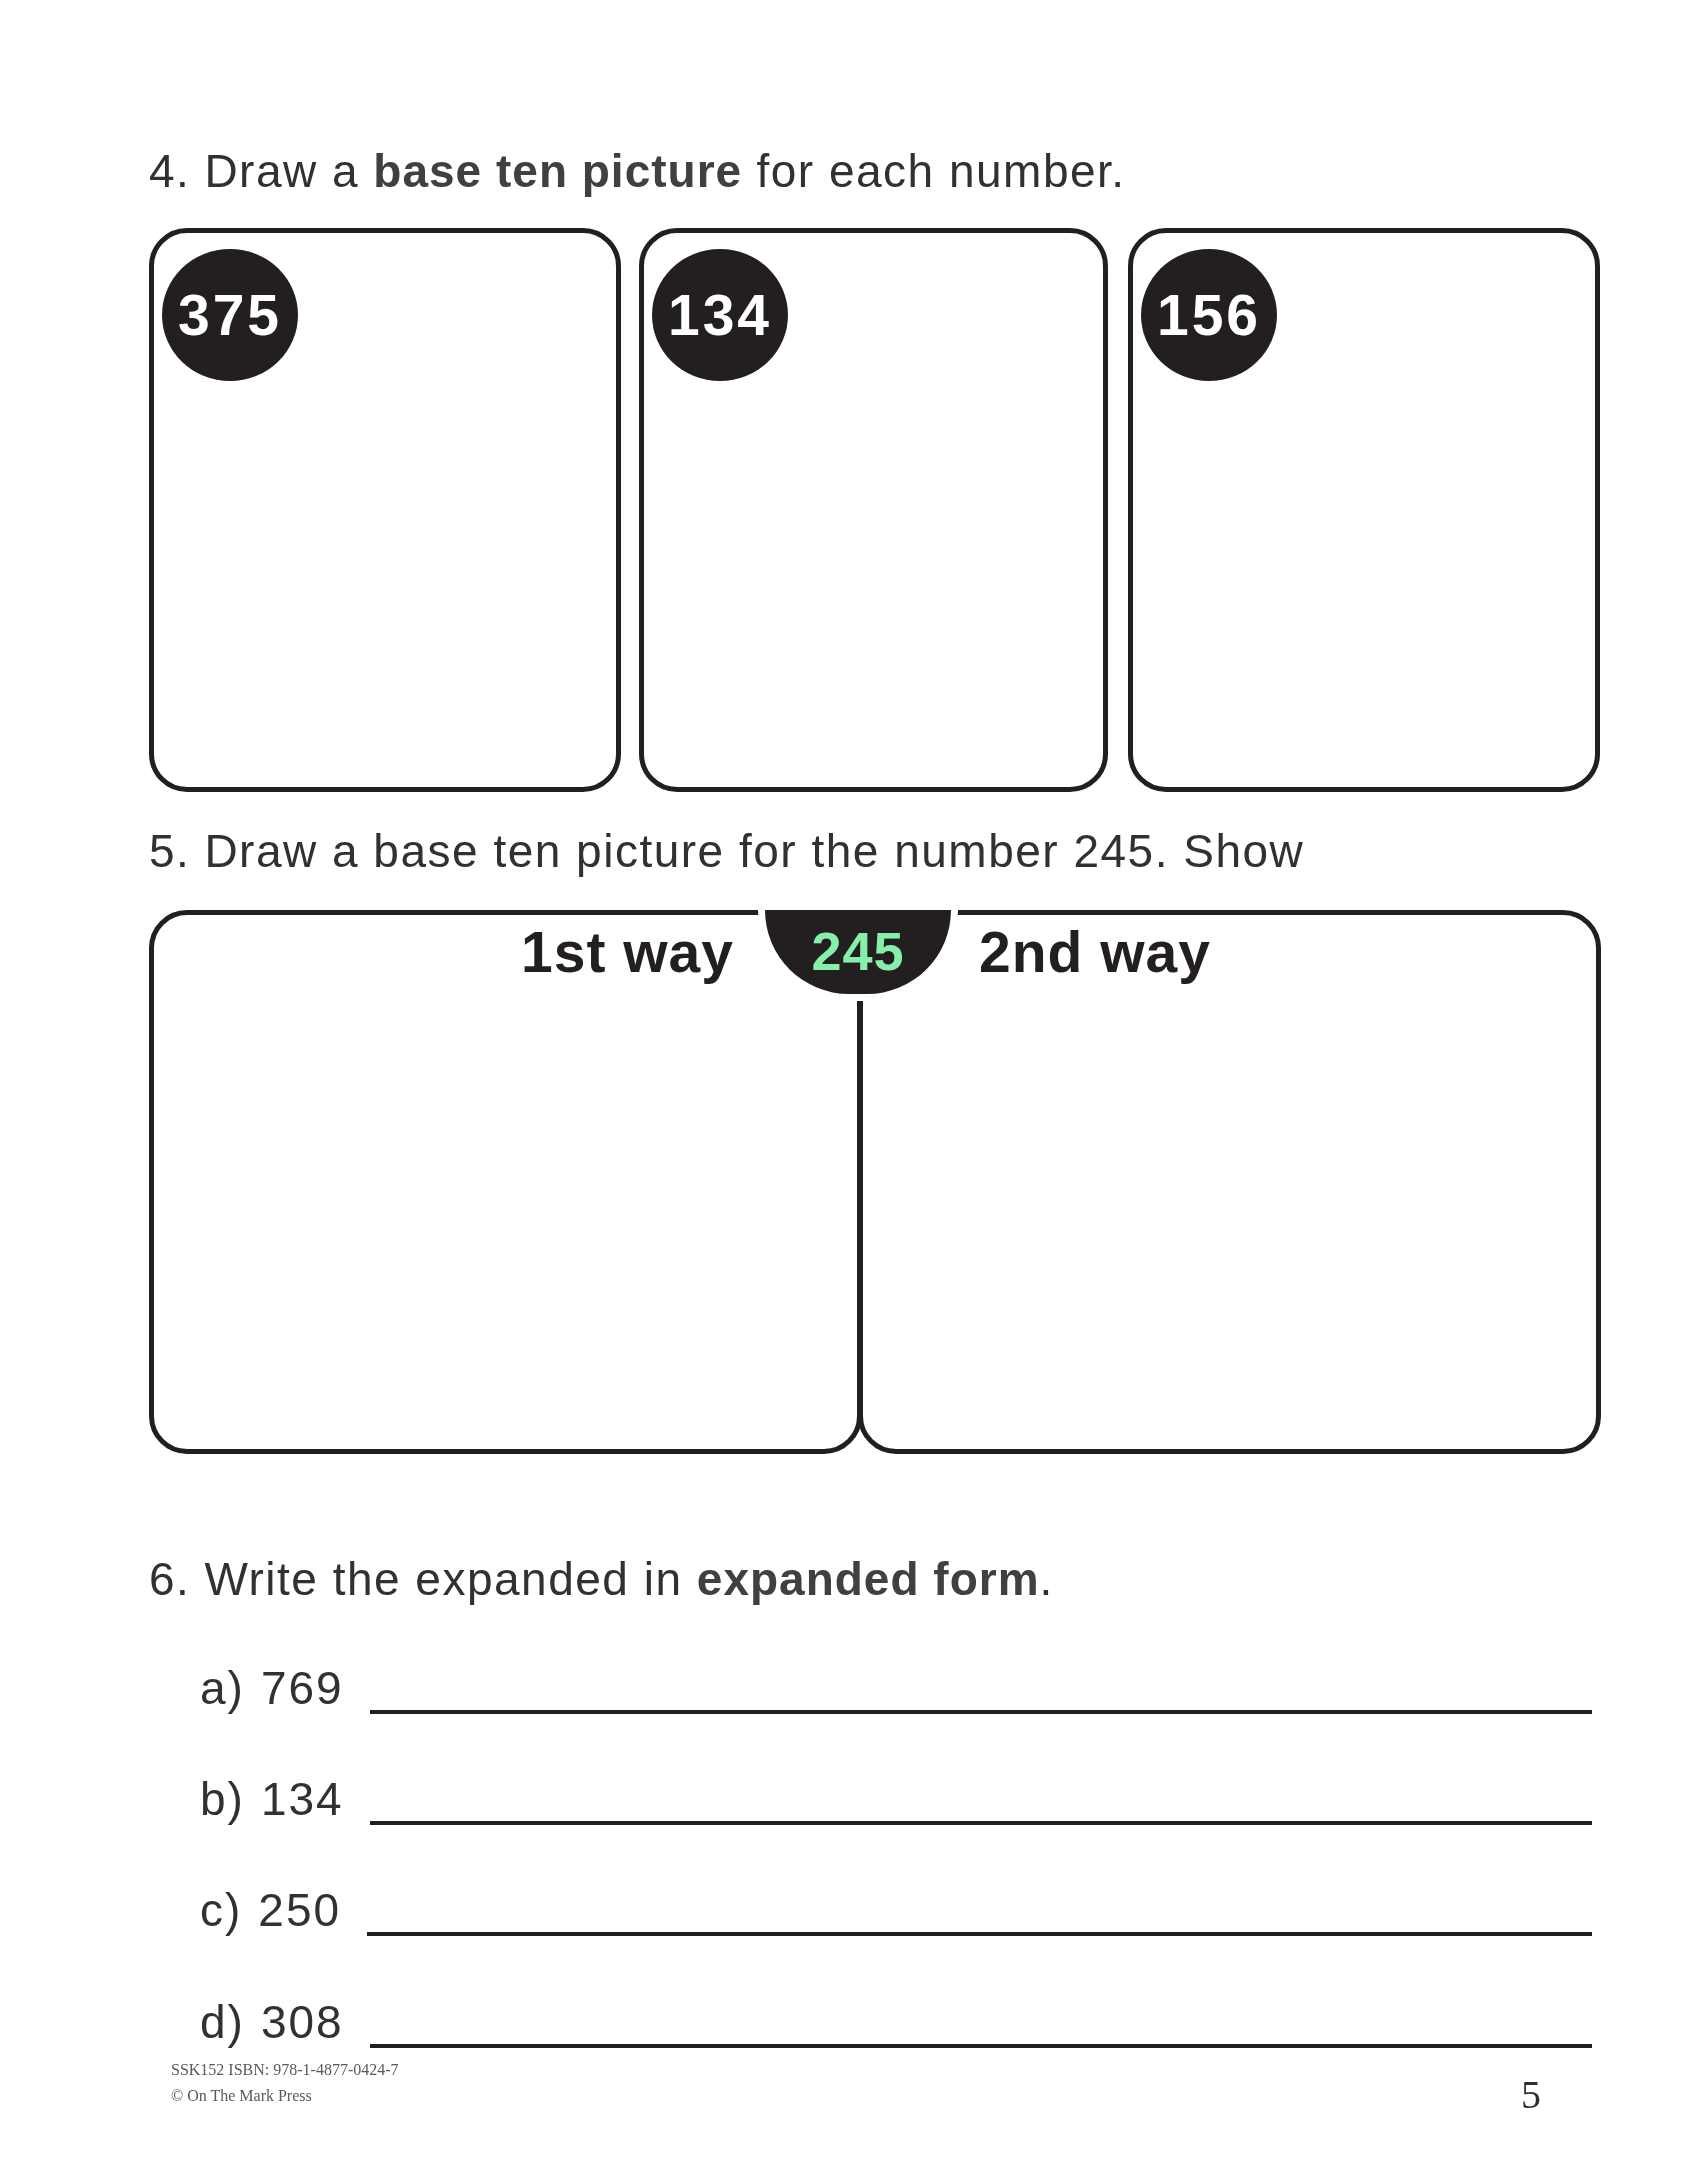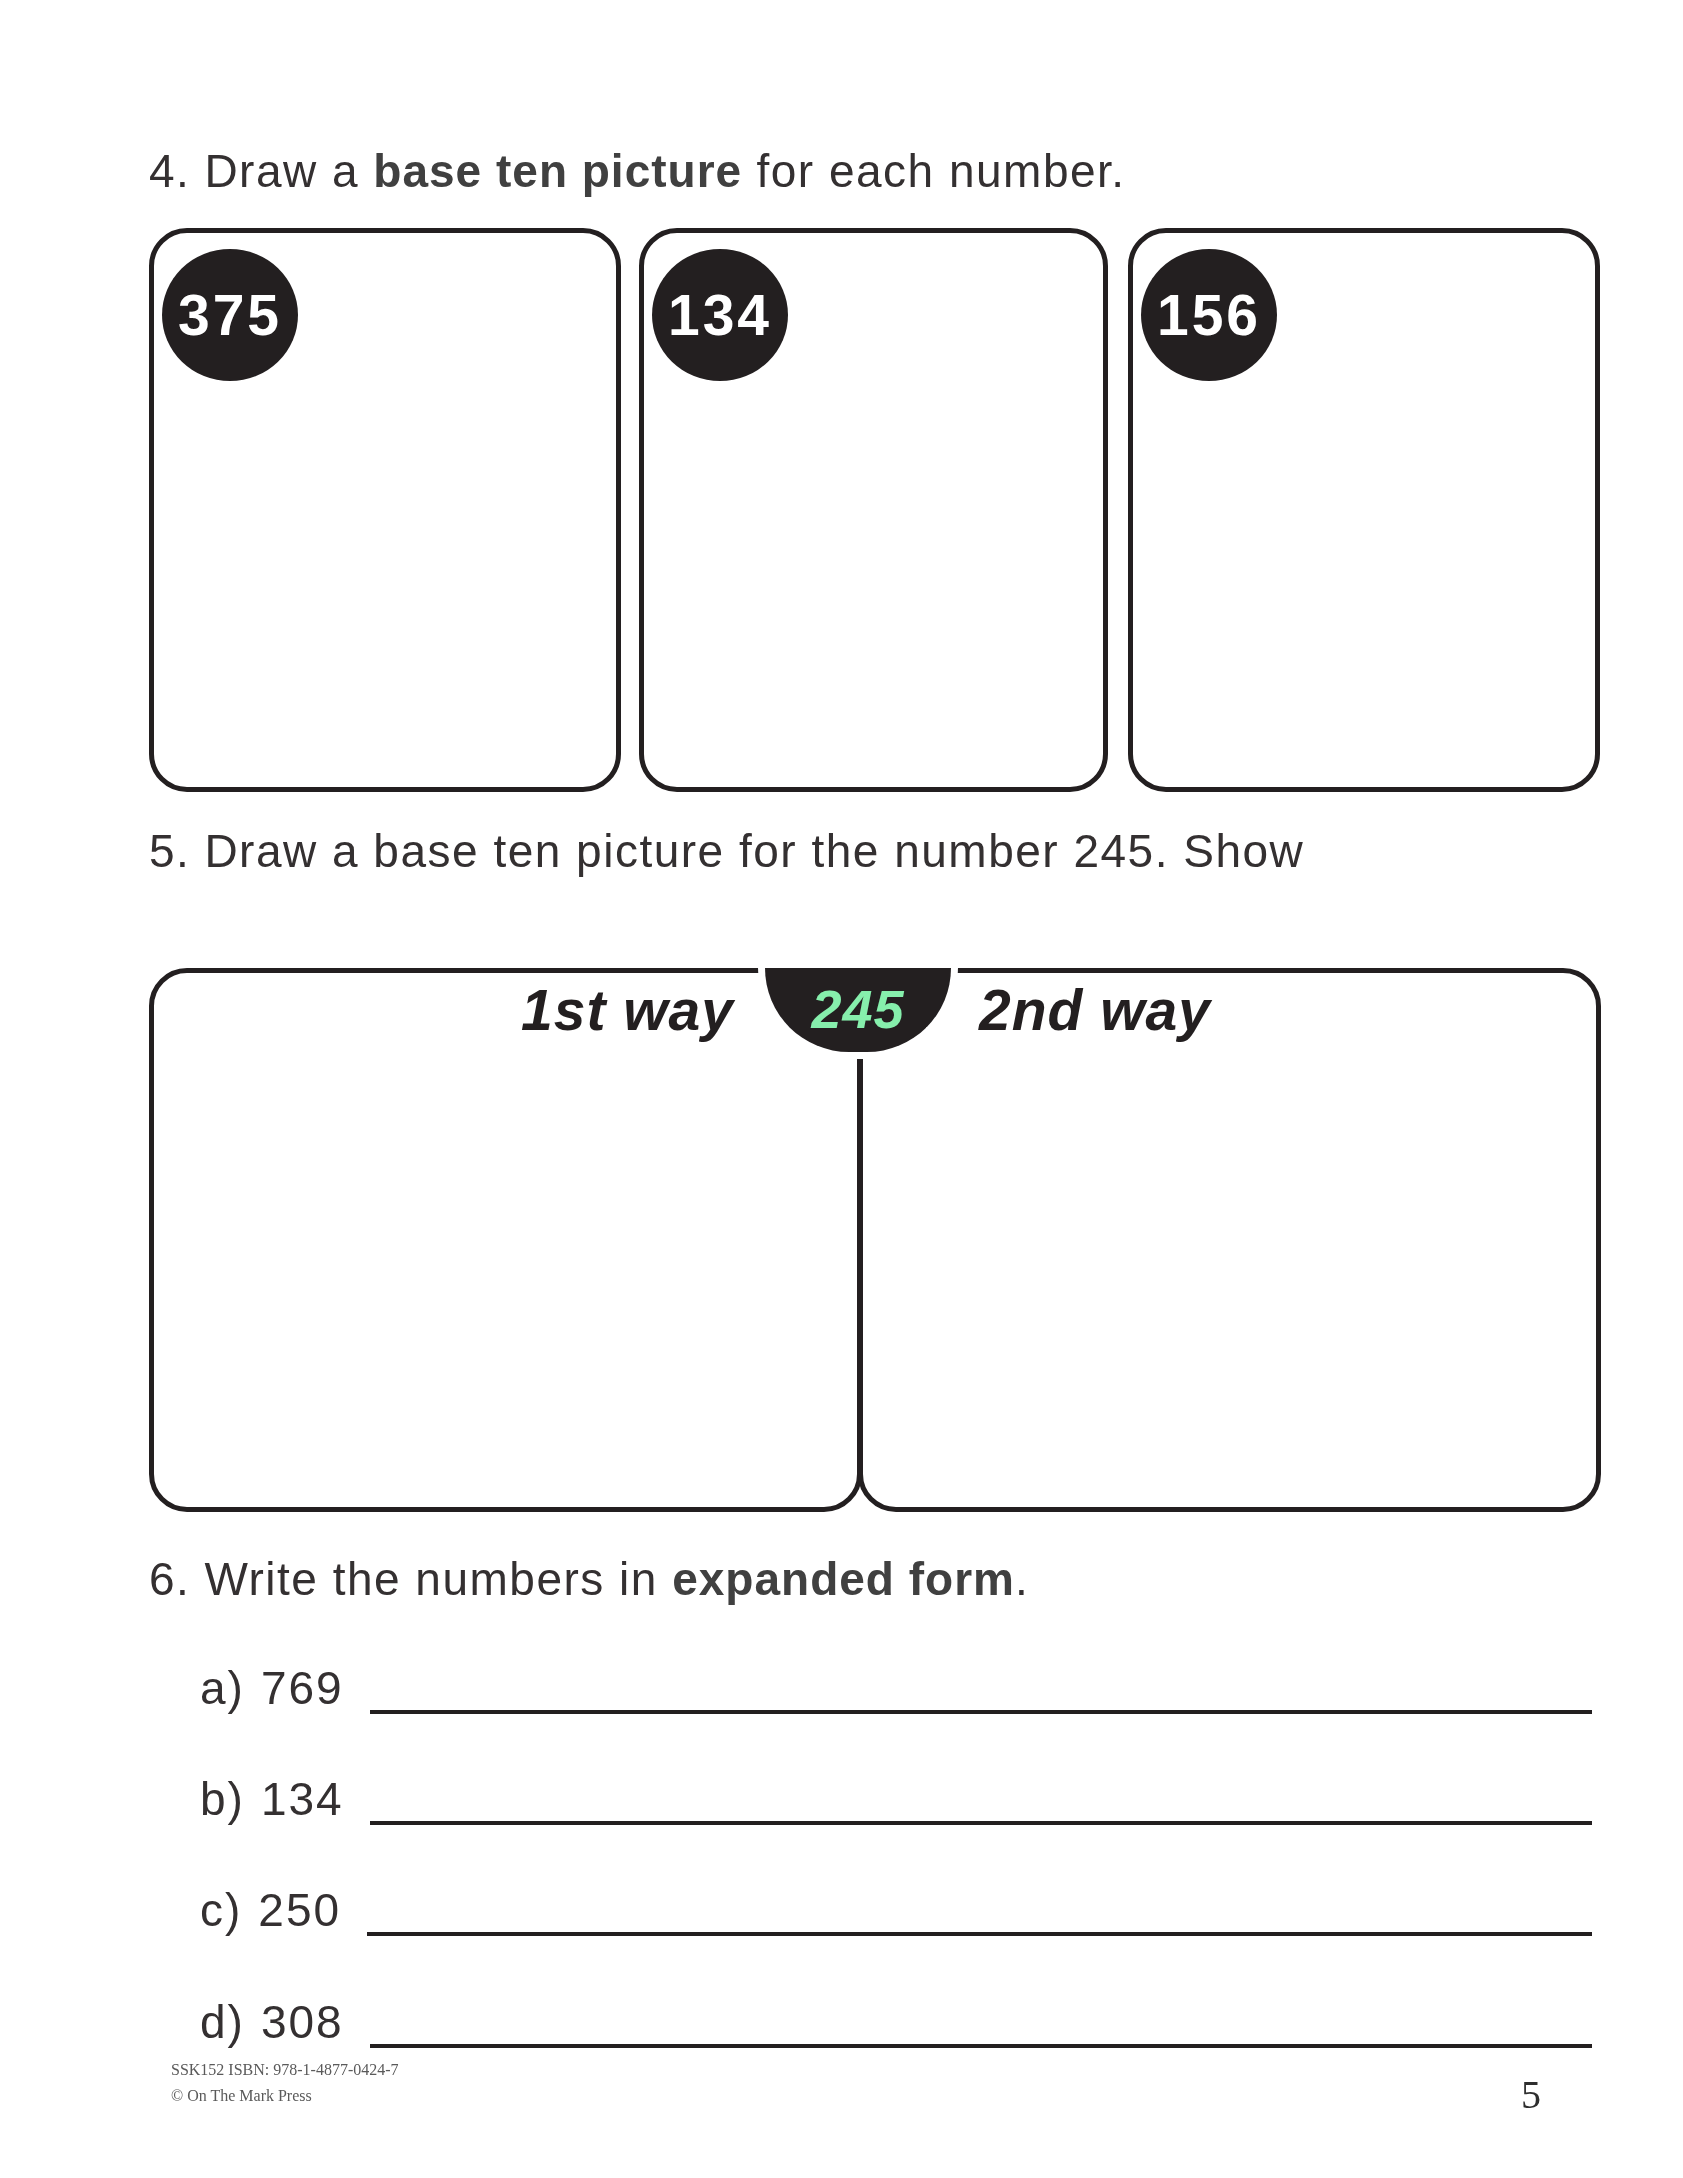--- a/index.html
+++ b/index.html
@@ -36,21 +36,21 @@
   .box-3 { left: 1128px; width: 472px; }
   .num-badge {
     position: absolute; left: 8px; top: 16px;
     width: 136px; height: 132px;
     background: #231f20; border-radius: 50%;
     display: flex; align-items: center; justify-content: center;
     color: #ffffff; font-size: 57px; font-weight: 700; letter-spacing: 3px;
   }
 
   
-  .ways-box { position: absolute; left: 149px; top: 968px; width: 1451px; height: 408px; font-style: italic; }
+  .ways-box { position: absolute; left: 149px; top: 910px; width: 1451px; height: 408px; }
   .way-half {
     position: absolute; top: 0; height: 544px;
     border: 5px solid #231f20; border-radius: 38px; background: transparent;
   }
   .way-left  { left: 0;     width: 713px; }
   .way-right { left: 709px; width: 743px; }
   .half-badge {
     position: absolute; left: 609px; top: 0; z-index: 3;
     width: 200px; height: 91px;
     background: #231f20;
@@ -136,21 +136,21 @@
     <div class="way-half way-left"></div>
     <div class="way-half way-right"></div>
     <div class="way-label first">1st way</div>
     <div class="way-label second">2nd way</div>
     <div class="half-badge">
       <span>245</span>
     </div>
   </div>
 
   <div class="q-heading" style="left:149px; top:1552px;">
-    <span class="qnum">6.</span><span>Write the numbers in </span><b>expanded form</b><span>.</span>
+    <span class="qnum">6.</span><span>Write the expanded in </span><b>expanded form</b><span>.</span>
   </div>
 
   <div class="exp-row row-a">
     <span class="lbl">a)</span>
     <span class="val">769</span>
     <div class="answer-line"></div>
   </div>
   <div class="exp-row row-b">
     <span class="lbl">b)</span>
     <span class="val">134</span>

